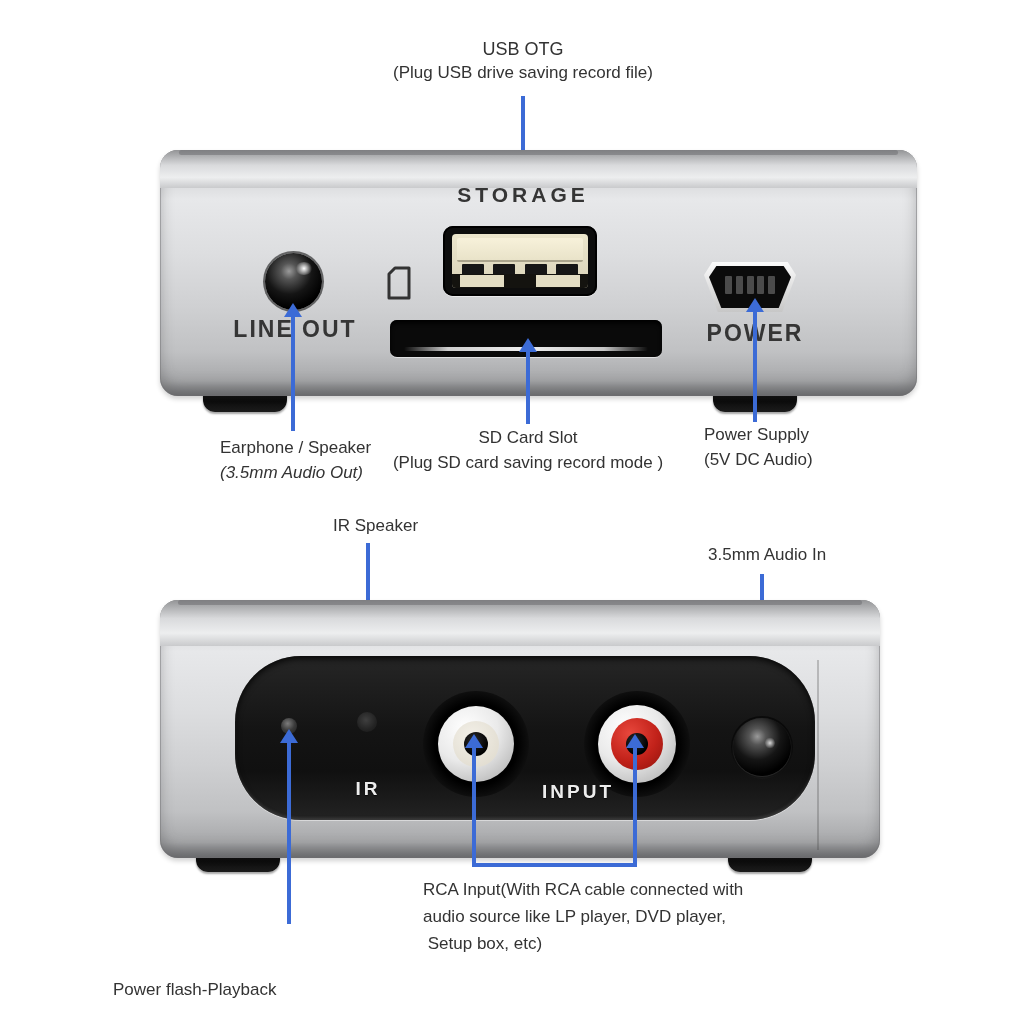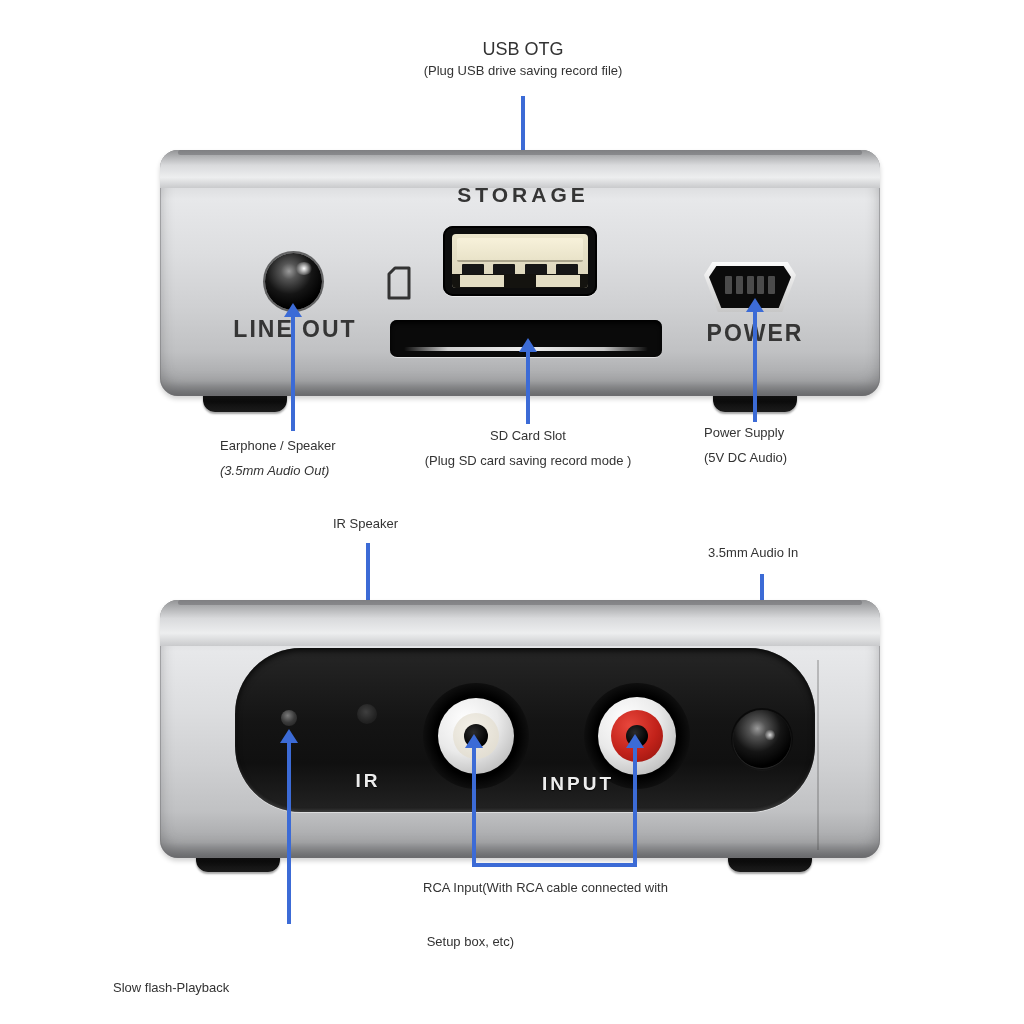--- a/index.html
+++ b/index.html
@@ -9,21 +9,21 @@
     --panel-black:#1a1a1a;
     --device-print:#353535;
     --device-print-light:#ededed;
     --text-dark:#333333;
   }
   html,body{margin:0;padding:0;background:#fff;}
   .canvas{position:relative;width:1024px;height:1024px;background:#ffffff;overflow:hidden;
           font-family:"Liberation Sans", sans-serif;color:var(--text-dark);}
 
   
-  .ann{position:absolute;font-size:13px;line-height:1.35;color:var(--text-dark);white-space:pre-wrap;}
+  .ann{position:absolute;font-size:17px;line-height:1.35;color:var(--text-dark);white-space:pre-wrap;}
   .ann.center{text-align:center;}
 
   
   .aline{position:absolute;width:4px;background:var(--arrow-blue);}
   .ahl{position:absolute;height:4px;background:var(--arrow-blue);}
   .ahead{position:absolute;width:0;height:0;border-left:9px solid transparent;border-right:9px solid transparent;}
   .ahead.down{border-top:14px solid var(--arrow-blue);}
   .ahead.up{border-bottom:14px solid var(--arrow-blue);}
 
   
@@ -77,21 +77,21 @@
       background:linear-gradient(180deg,#fbfbfb,#c7c7c7);}
   .miniusb-in{position:absolute;left:5px;top:4px;right:5px;bottom:4px;
       clip-path:polygon(9% 0,91% 0,100% 26%,85% 100%,15% 100%,0 26%);
       background:#0b0b0b;}
   .pins{position:absolute;left:16px;top:10px;right:16px;height:18px;display:flex;justify-content:space-between;}
   .pins i{display:block;width:7px;height:18px;background:#4b4b4b;border-radius:1px;}
 
   
   .panel{position:absolute;border-radius:66px;
       background:linear-gradient(180deg,#262626 0%,#141414 45%,#101010 70%,#232323 100%);
-      box-shadow:inset 0 3px 6px rgba(0,0,0,.8), inset 0 -2px 3px rgba(255,255,255,.14), 0 1px 0 rgba(255,255,255,.45);}
+      box-shadow:inset 0 3px 6px rgba(0,0,0,.8), inset 0 -2px 3px rgba(255,255,255,.14), 0 1px 0 rgba(255,255,255,.45);margin-top:8px;}
   .dot{position:absolute;border-radius:50%;}
   .led-dot{background:radial-gradient(circle at 42% 35%, #7c7c7c 0%, #3a3a3a 50%, #1d1d1d 100%);}
   .ir-dot{background:radial-gradient(circle at 45% 40%, #3f3f3f 0%, #232323 60%, #181818 100%);}
   .rca{position:absolute;border-radius:50%;display:flex;align-items:center;justify-content:center;
       background:radial-gradient(circle,#000 55%,#262626 95%);}
   .rca .ring{border-radius:50%;display:flex;align-items:center;justify-content:center;}
   .rca .ring.metal{background:radial-gradient(circle at 36% 30%, #ffffff 0%, #eaeaea 45%, #b9b9b9 85%);}
   .rca .inner-white{background:radial-gradient(circle at 40% 35%, #f3f0e8, #ddd8cb);}
   .rca .inner-red{background:radial-gradient(circle at 36% 30%, #e8473c 0%, var(--rca-red) 55%, #8f120c 100%);}
   .rca .hole{background:radial-gradient(circle at 40% 35%, #2c2c2c 0%, #000 70%);border-radius:50%;}
@@ -104,21 +104,21 @@
 
   <div class="ann center" style="left:343px;top:37px;width:360px;font-size:18px;">USB OTG</div>
   <div class="ann center" style="left:323px;top:62px;width:400px;">(Plug USB drive saving record file)</div>
 
   <div class="aline" style="left:521px;top:96px;height:142px;"></div>
   <div class="ahead down" style="left:514px;top:237px;"></div>
 
   <div class="foot" style="left:203px;top:388px;"></div>
   <div class="foot" style="left:713px;top:388px;"></div>
 
-  <div class="device" style="left:160px;top:150px;width:720px;height:246px;">
+  <div class="device" style="left:160px;top:150px;width:720px;height:246px;padding-left:37px;">
     <div class="bevel"></div>
 
     <div class="print storage" style="left:260px;top:33px;width:206px;">STORAGE</div>
 
     <div class="usb" style="left:283px;top:76px;">
       <div class="usb-in">
         <div class="usb-tongue"></div>
         <div class="usb-pads">
             <i></i>
             <i></i>
@@ -226,17 +226,18 @@
   <div class="aline" style="left:287px;top:743px;height:181px;"></div>
   <div class="ahead up" style="left:280px;top:729px;"></div>
 
   <div class="aline" style="left:472px;top:748px;height:119px;"></div>
   <div class="aline" style="left:633px;top:748px;height:119px;"></div>
   <div class="ahl" style="left:472px;top:863px;width:165px;"></div>
   <div class="ahead up" style="left:465px;top:734px;"></div>
   <div class="ahead up" style="left:626px;top:734px;"></div>
 
   <div class="ann" style="left:423px;top:879px;">RCA Input(With RCA cable connected with</div>
+  <div class="ann" style="left:423px;top:906px;">audio source like LP player, DVD player,</div>
   <div class="ann" style="left:423px;top:933px;"> Setup box, etc)</div>
 
-  <div class="ann" style="left:113px;top:979px;">Slow flash-Playback</div>
+  <div class="ann" style="left:113px;top:979px;">Power flash-Playback</div>
 
 </div>
 
 </body></html>

